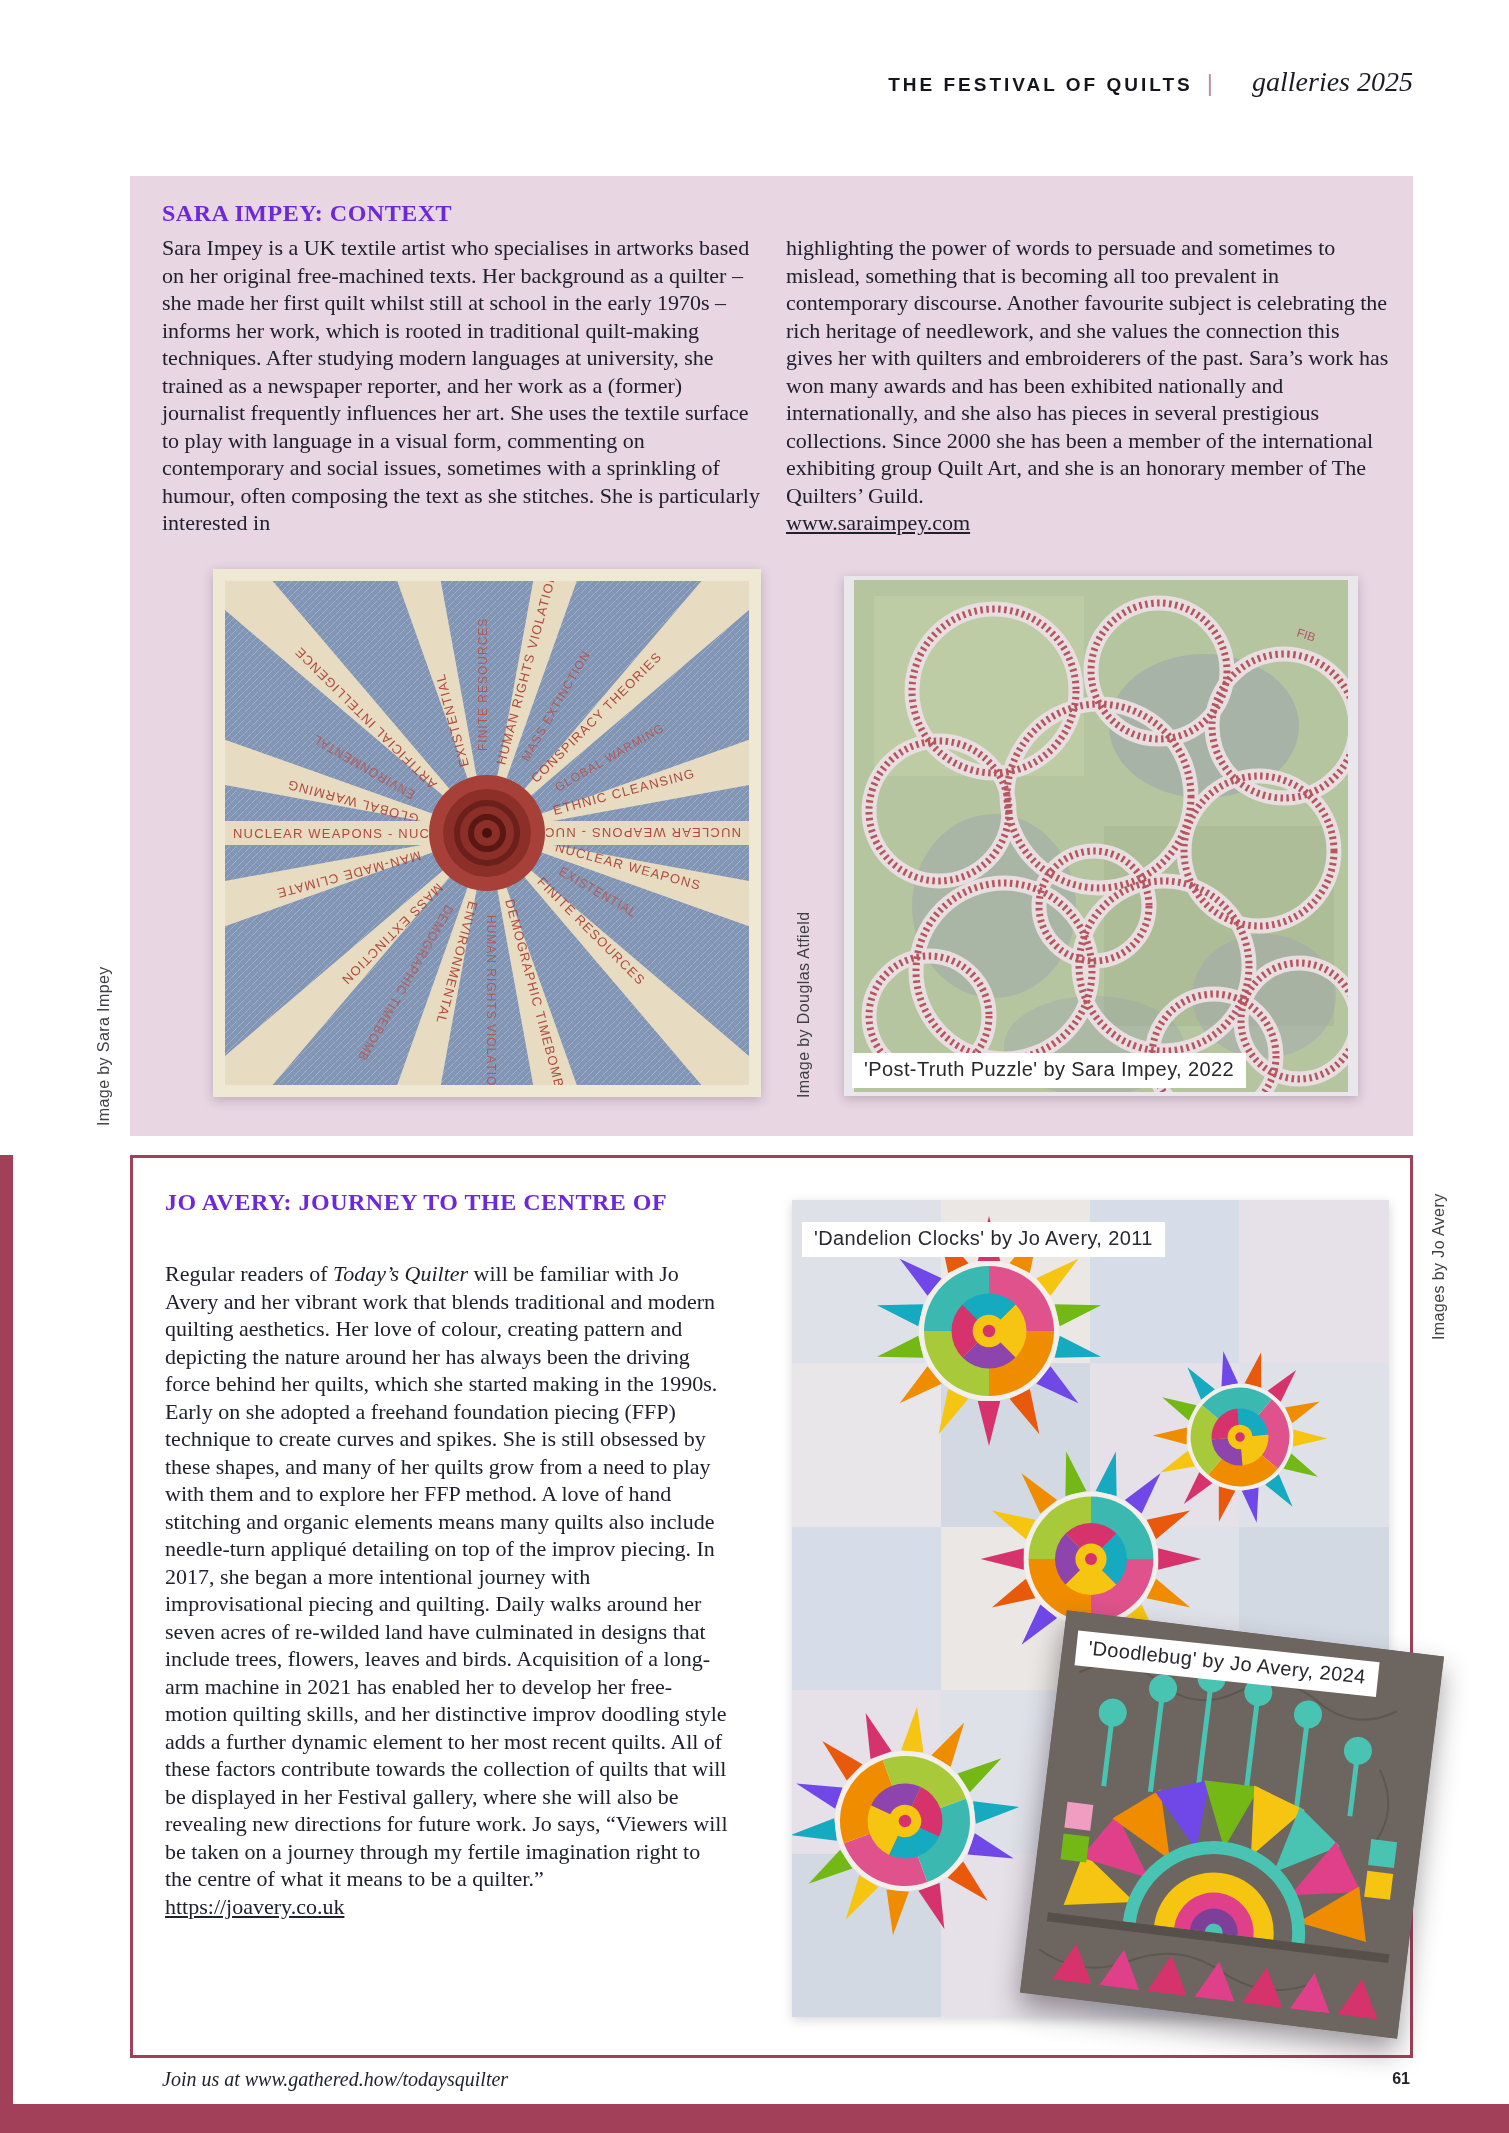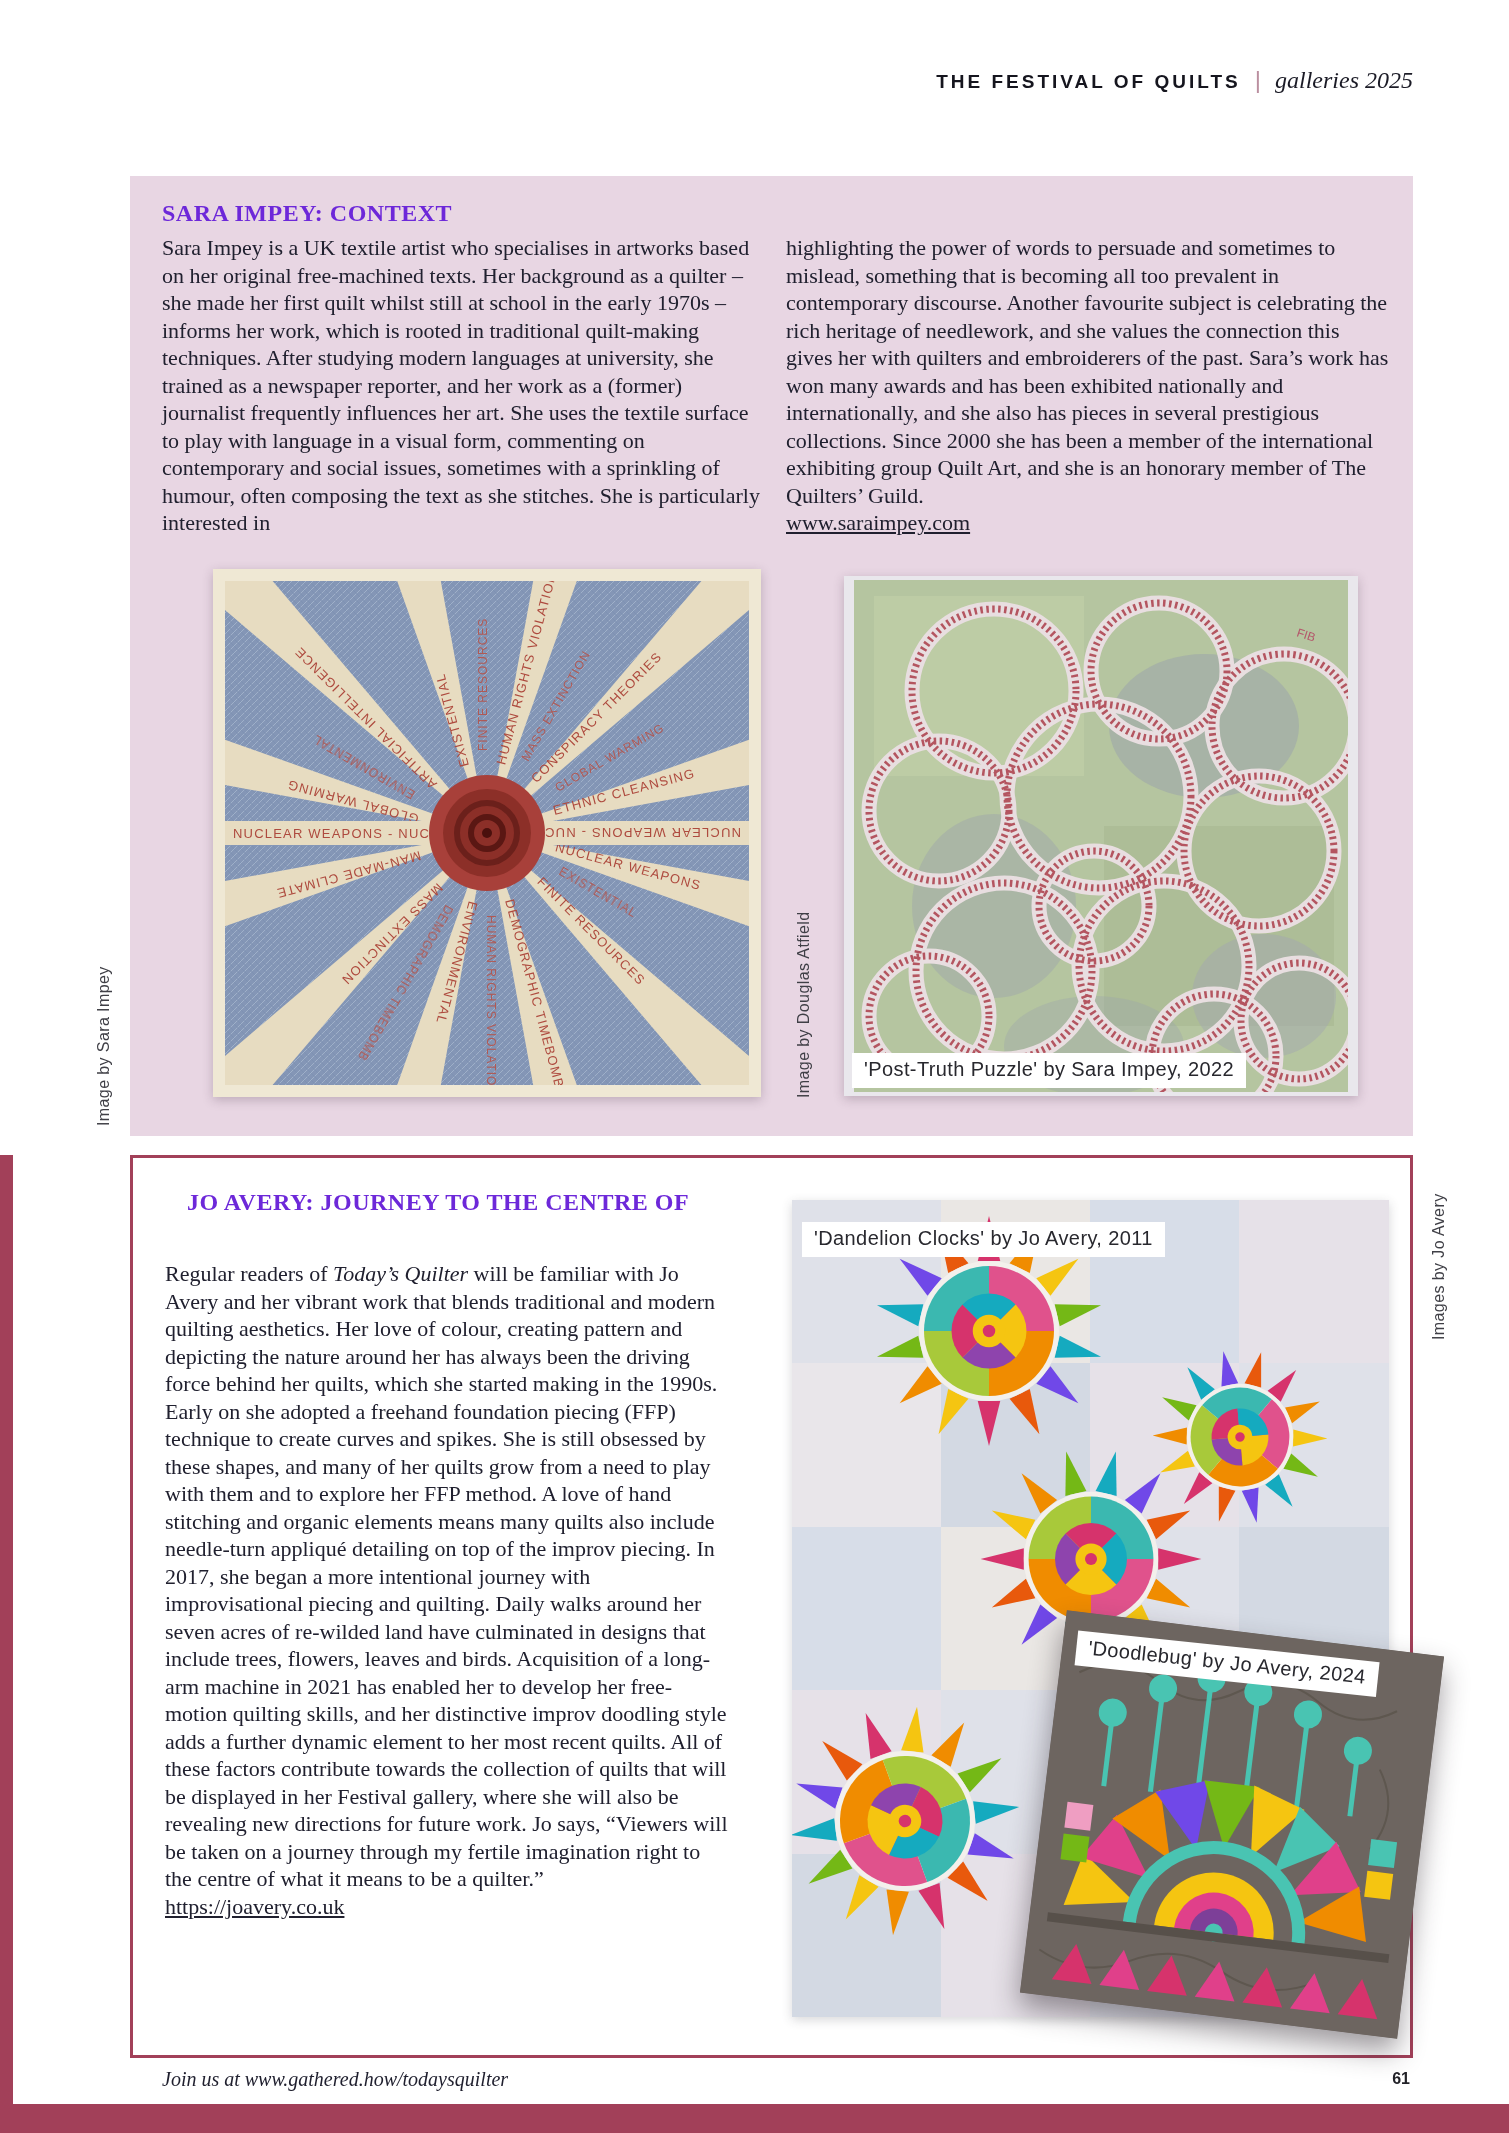--- a/index.html
+++ b/index.html
@@ -4,21 +4,21 @@
 <style>
   html,body{margin:0;padding:0;background:#ffffff;}
   .page{position:relative;width:1509px;height:2133px;background:#ffffff;overflow:hidden;
         font-family:"Liberation Serif",serif;color:#20202f;}
 
   
   .mag-header{position:absolute;top:66px;right:96px;display:flex;align-items:baseline;gap:14px;white-space:nowrap;}
   .mag-header .kicker{font-family:"Liberation Sans",sans-serif;font-weight:bold;font-size:19px;
         letter-spacing:3px;color:#15151e;}
   .mag-header .sep{font-family:"Liberation Sans",sans-serif;font-weight:300;font-size:24px;color:#bb8fa0;}
-  .mag-header .edition{font-family:"Liberation Serif",serif;font-style:italic;font-size:24px;color:#1b1b26;}
+  .mag-header .edition{font-family:"Liberation Serif",serif;font-style:italic;font-size:28px;color:#1b1b26;margin-left:25px;}
 
   
   .sara-box{position:absolute;left:130px;top:176px;width:1283px;height:960px;background:#e8d6e3;}
   .section-heading{font-family:"Liberation Serif",serif;font-weight:bold;font-size:24px;
         letter-spacing:.5px;color:#6d28d9;}
   .sara-heading{position:absolute;left:32px;top:24px;}
   .sara-cols{position:absolute;left:32px;top:58px;display:flex;gap:24px;}
   .sara-col{width:600px;font-size:22px;line-height:27.5px;color:#20202f;}
   .sara-col.second{width:605px;}
   .link-line{text-decoration:underline;color:#20202f;cursor:pointer;margin-top:30px;}
@@ -36,21 +36,21 @@
   .v-credit{position:absolute;writing-mode:vertical-rl;transform:rotate(180deg);
         font-family:"Liberation Sans",sans-serif;font-size:16px;letter-spacing:.4px;color:#3f3f46;
         white-space:nowrap;display:flex;align-items:center;}
   .credit-sara{left:95px;top:938px;height:188px;}
   .credit-douglas{left:795px;top:858px;height:240px;}
   .credit-jo{left:1430px;top:1162px;height:178px;}
 
   
   .jo-box{position:absolute;left:130px;top:1155px;width:1283px;height:903px;background:#ffffff;
         border:3px solid #a24059;box-sizing:border-box;}
-  .jo-heading{position:absolute;left:32px;top:28px;line-height:33px;margin-left:22px;}
+  .jo-heading{position:absolute;left:32px;top:28px;line-height:33px;}
   .jo-body{position:absolute;left:32px;top:102px;width:565px;font-size:22px;line-height:27.5px;color:#20202f;}
   .jo-body .mag-title{font-style:italic;}
   .photo-dc{left:659px;top:42px;width:597px;height:817px;box-shadow:0 3px 10px rgba(60,60,70,.2);}
   .cap-tl{left:10px;top:22px;}
 
   
   .photo-db{position:absolute;left:1042px;top:1632px;width:380px;height:385px;
         transform:rotate(7deg);transform-origin:50% 50%;
         box-shadow:0 14px 28px rgba(40,30,40,.45);background:#6d6560;}
   .photo-db .img-caption{left:14px;top:16px;transform:rotate(-1deg);}

